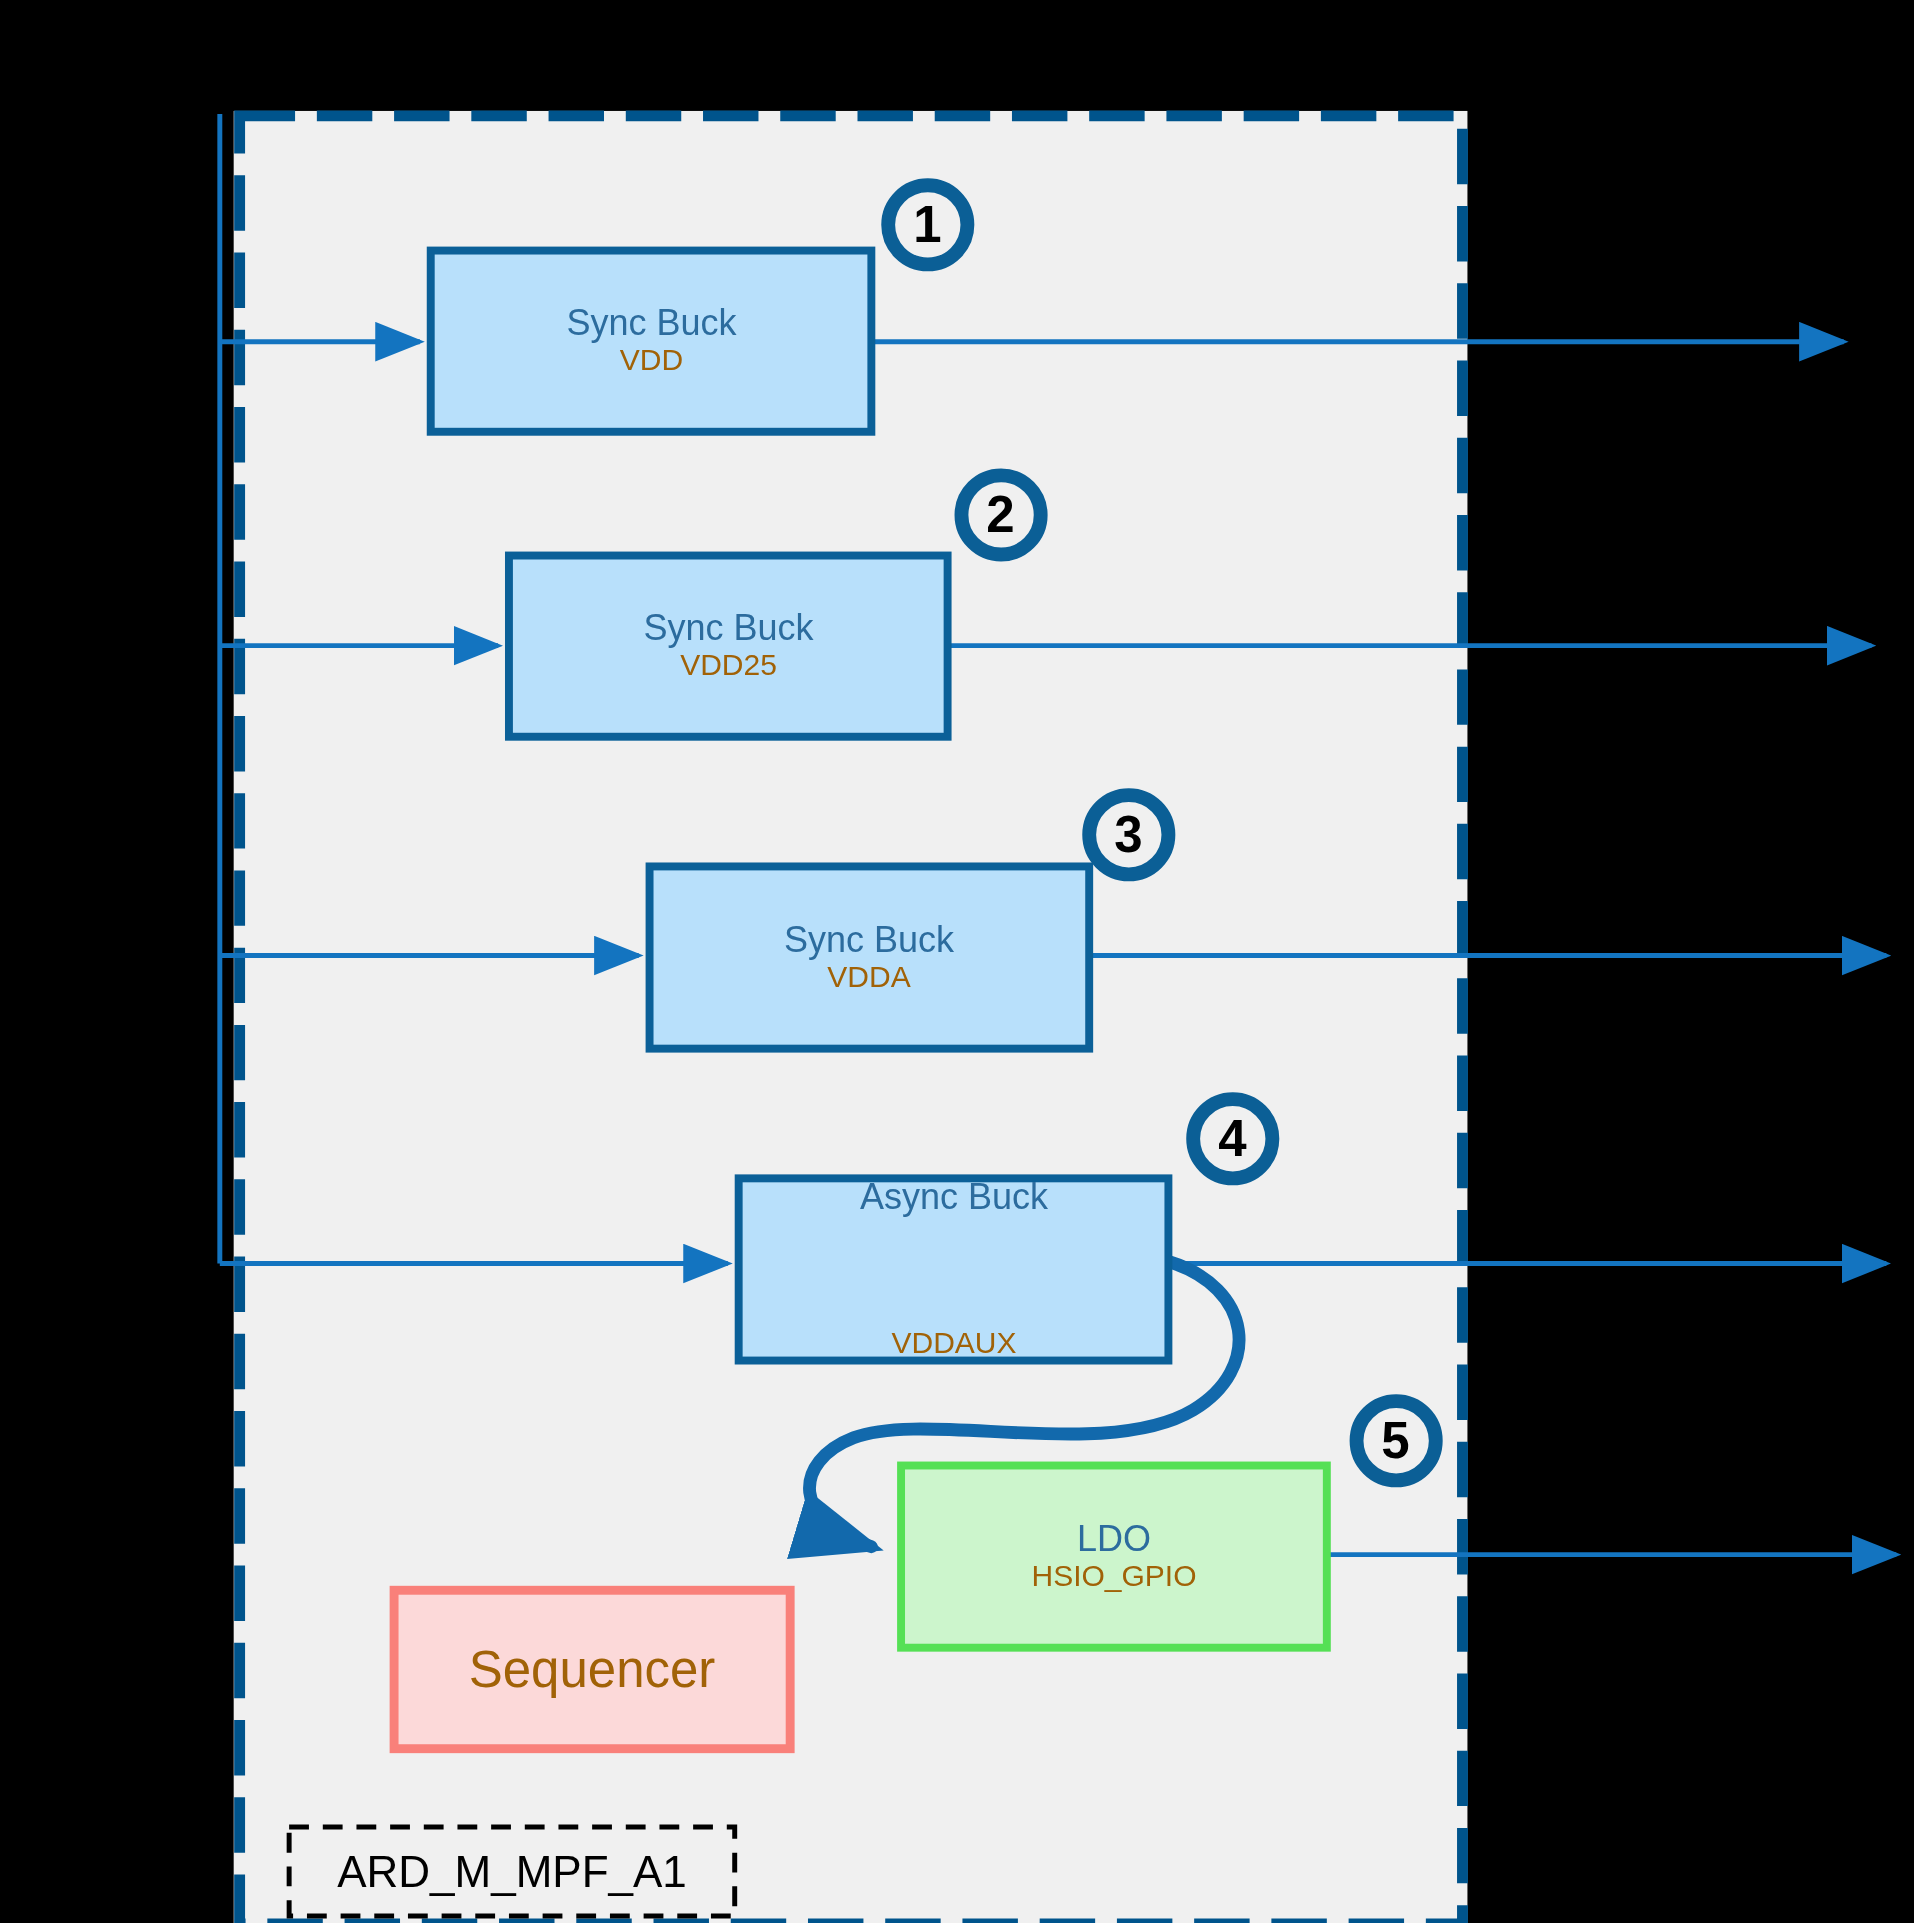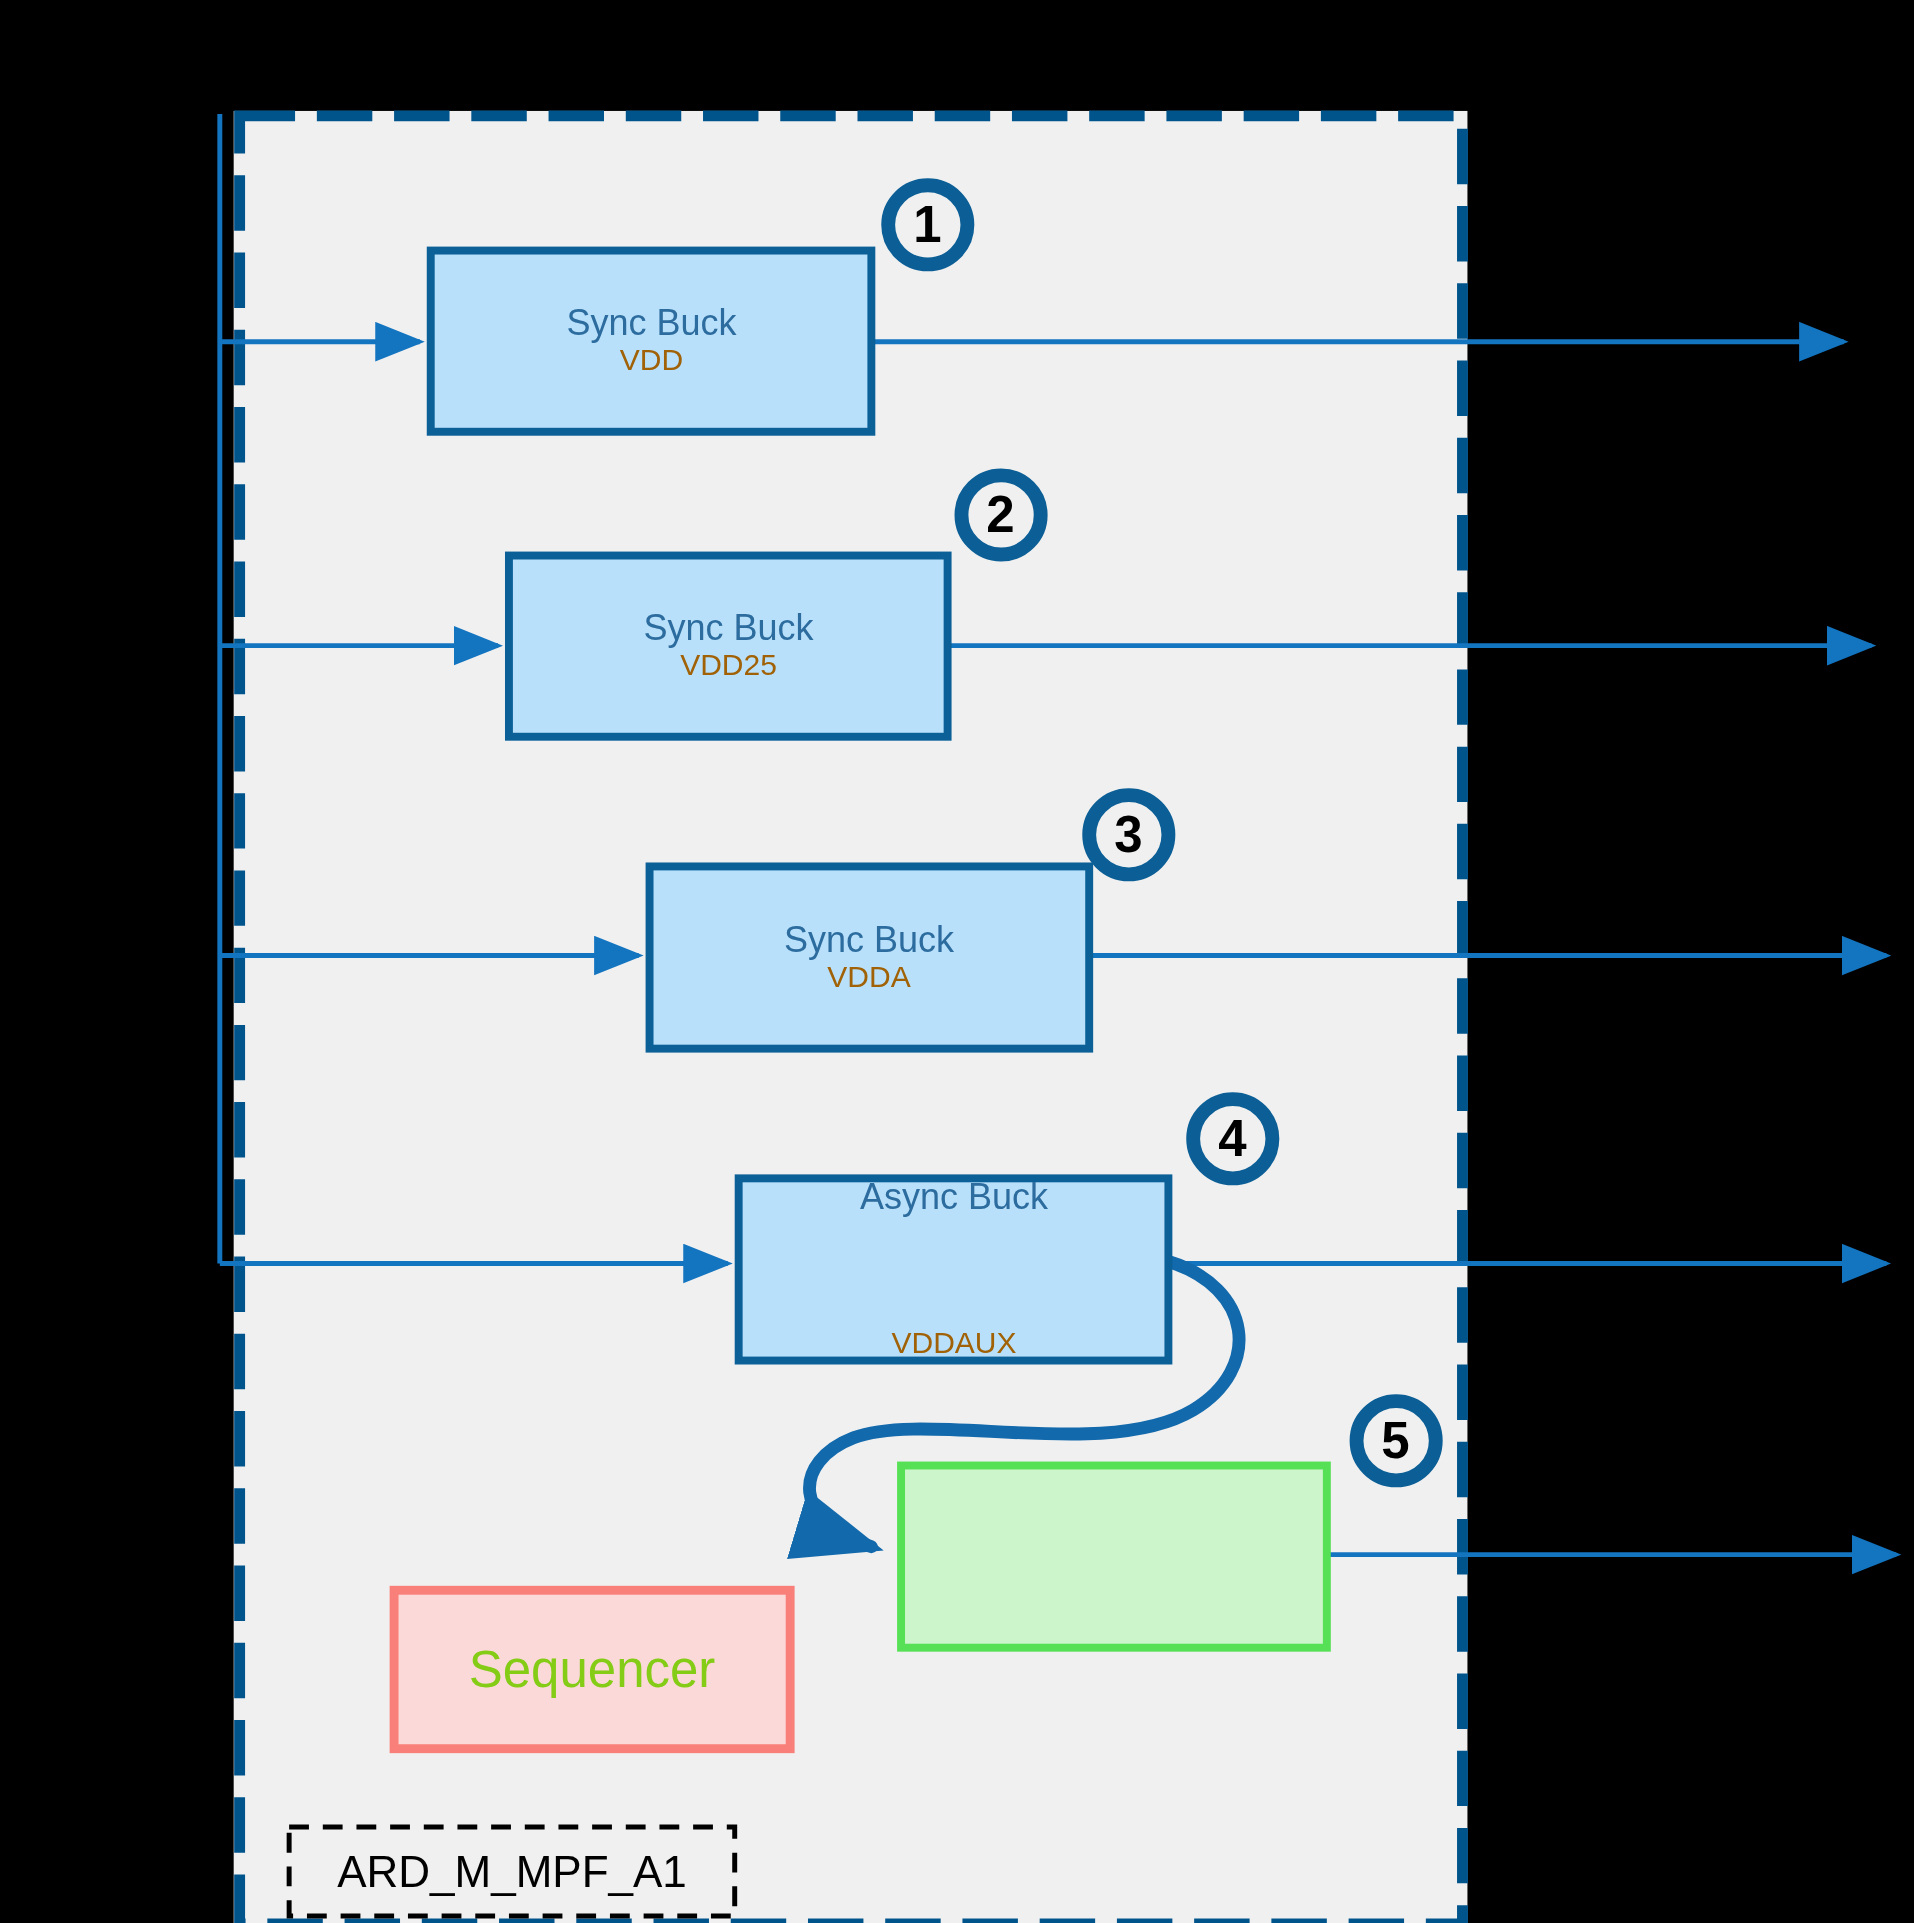--- a/index.html
+++ b/index.html
@@ -37,21 +37,21 @@
     white-space: nowrap;
   }
   .blk-sub {
     font-size: 30px;
     color: #a16207;
     line-height: 1.12;
     white-space: nowrap;
   }
   .seq-label {
     font-size: 51px;
-    color: #84cc16;
+    color: #a16207;
     white-space: nowrap;
     text-align: right;
   }
   .badge-num {
     position: absolute;
     display: flex;
     align-items: center;
     justify-content: center;
     font-size: 51px;
     font-weight: 700;
@@ -140,20 +140,24 @@
   <div class="blk-text" style="left:649px; top:866px; width:440px; height:182px;">
     <span class="blk-title">Sync Buck</span>
     <span class="blk-sub">VDDA</span>
   </div>
 
   <div class="blk-text" style="left:739px; top:1178px; width:430px; height:182px;justify-content:space-between;">
     <span class="blk-title">Async Buck</span>
     <span class="blk-sub">VDDAUX</span>
   </div>
 
+  <div class="blk-text" style="left:901px; top:1465px; width:426px; height:182px;">
+    <span class="blk-title">LDO</span>
+    <span class="blk-sub">HSIO_GPIO</span>
+  </div>
 
   <div class="blk-text" style="left:394px; top:1590px; width:396px; height:158px;">
     <span class="seq-label">Sequencer</span>
   </div>
 
   <div class="badge-num" style="left:888px; top:185px; width:79px; height:79px;">1</div>
   <div class="badge-num" style="left:961px; top:475px; width:79px; height:79px;">2</div>
   <div class="badge-num" style="left:1089px; top:795px; width:79px; height:79px;">3</div>
   <div class="badge-num" style="left:1193px; top:1099px; width:79px; height:79px;">4</div>
   <div class="badge-num" style="left:1356px; top:1401px; width:79px; height:79px;">5</div>

